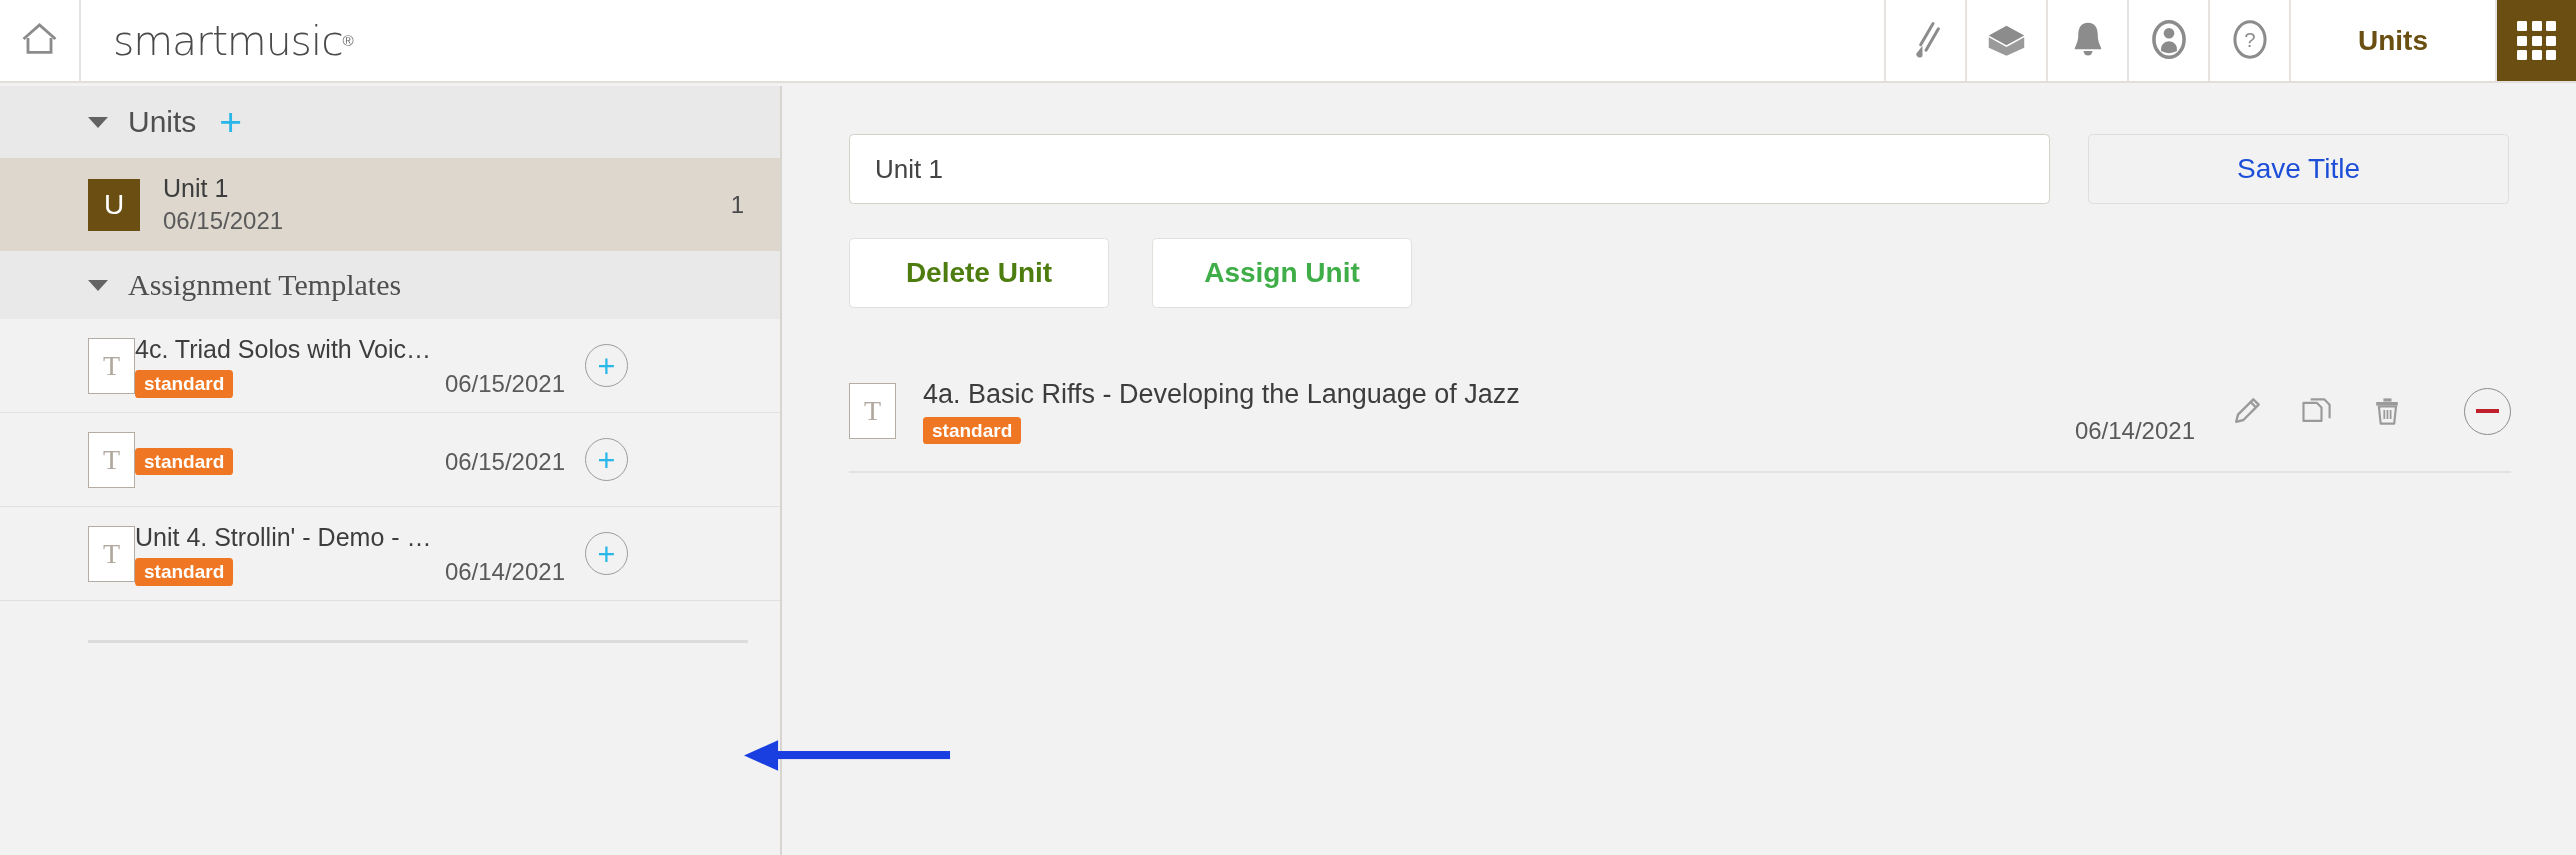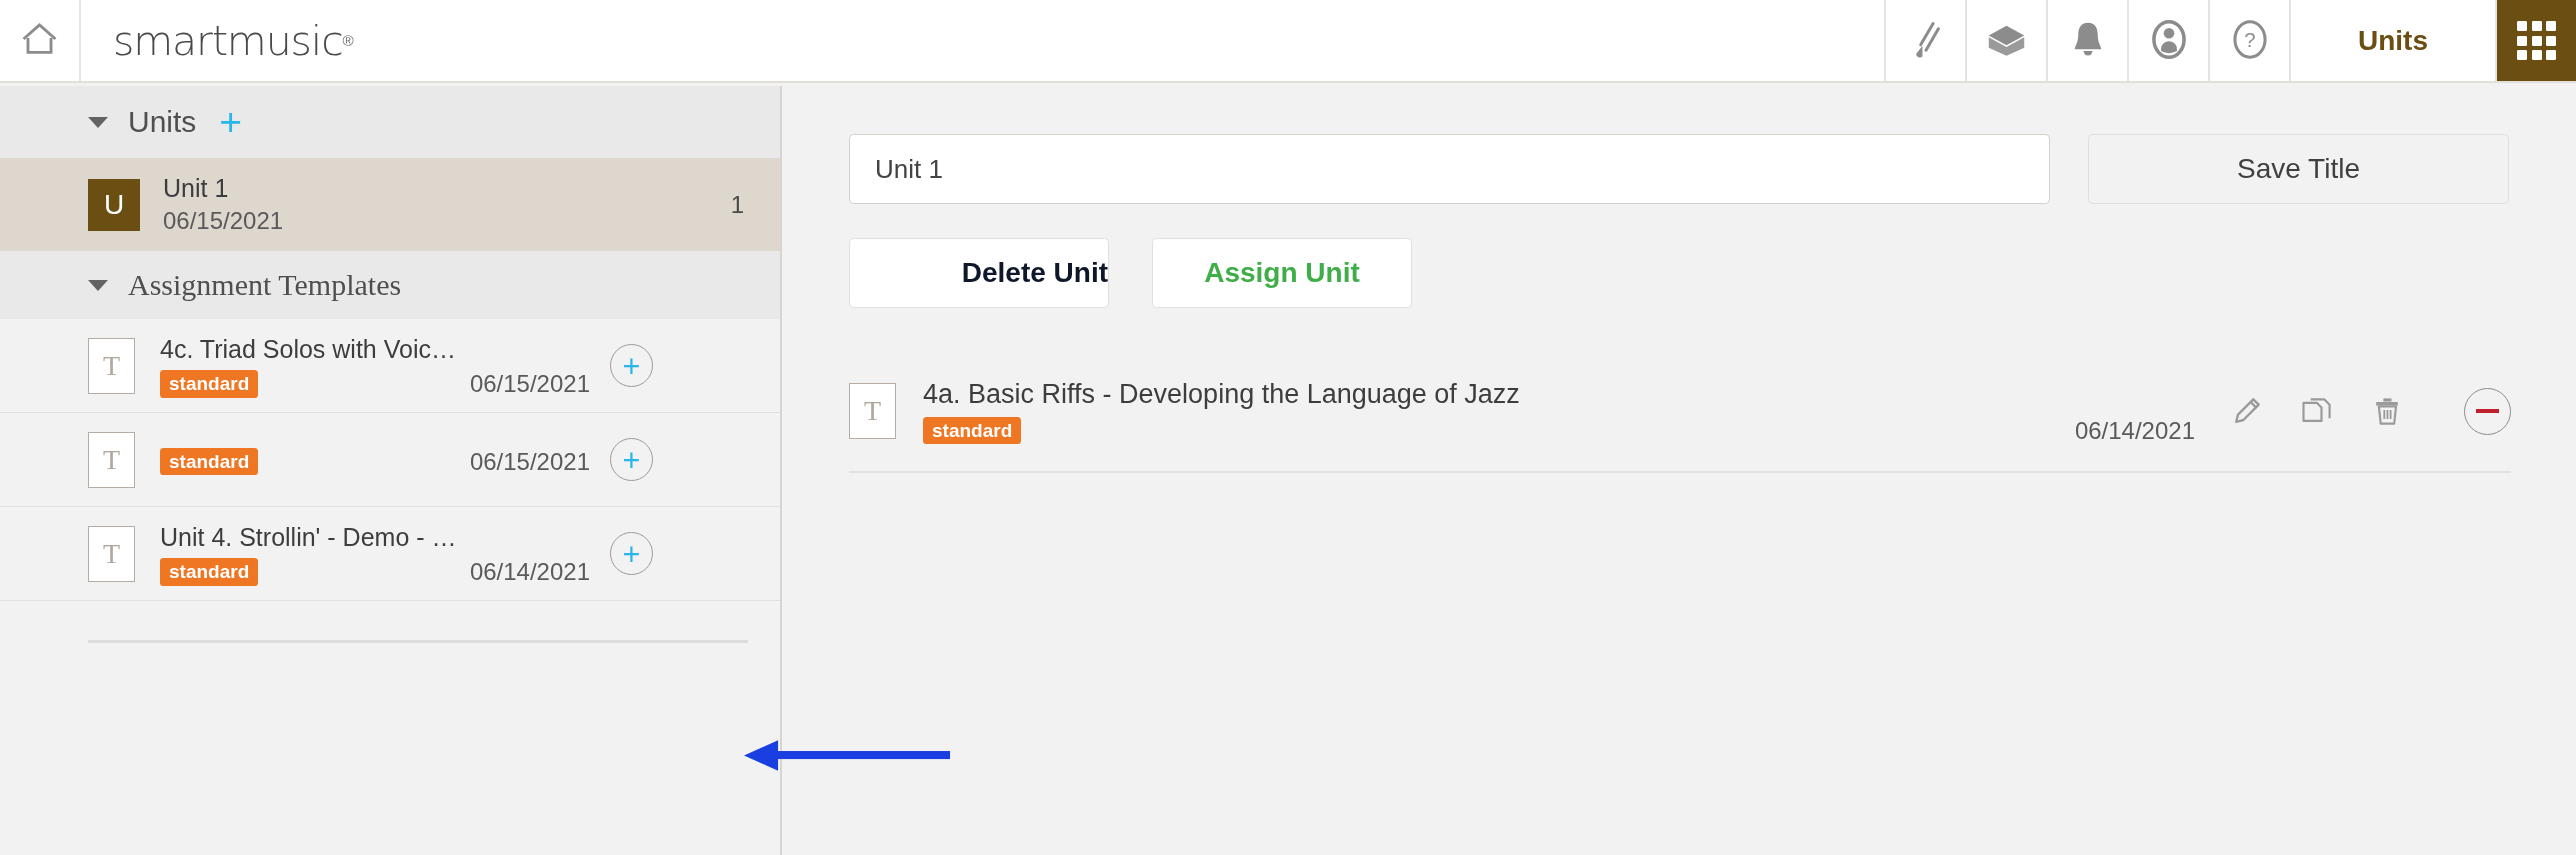--- a/index.html
+++ b/index.html
@@ -83,21 +83,21 @@
   .tmpl-row {
     height: 94px; display: flex; align-items: center;
     padding: 0 0 0 88px; border-bottom: 1.8px solid #e0e0e0; cursor: pointer;
   }
   .tmpl-row:first-of-type { border-top: 0; }
   .t-thumb {
     width: 47px; height: 56px; background: #ffffff; border: 1.8px solid #b5ada3;
     display: flex; align-items: center; justify-content: center; flex: 0 0 auto;
   }
   .t-thumb span { font-size: 28px; color: #b0a89e; font-family: "Liberation Serif", serif; }
-  .tmpl-meta { margin-left: 25px; width: 430px; }
+  .tmpl-meta { width: 430px; }
   .tmpl-title {
     font-size: 25px; color: #3d3d3d; line-height: 1.3;
     white-space: nowrap; overflow: hidden; text-overflow: ellipsis;
   }
   .tmpl-sub { display: flex; align-items: center; margin-top: 4.5px; justify-content: space-between; }
   .badge {
     background: #ef7622; color: #ffffff; font-size: 19px; font-weight: bold;
     padding: 3.6px 9px 4.5px; border-radius: 3.6px; line-height: 1;
   }
   .tmpl-date { font-size: 24px; color: #5a5a5a; margin-left: 10.8px; }
@@ -131,31 +131,31 @@
 
   .title-row { display: flex; align-items: stretch; padding: 48px 65px 0 65px; }
   .title-input {
     width: 1201px; height: 70px; background: #ffffff;
     border: 1.8px solid #d4d0ca; border-radius: 4.5px; padding: 0 25px;
     font-size: 26px; color: #444; font-family: "Liberation Sans", sans-serif;
     outline: none;
   }
   .save-title-btn {
     margin-left: 38px; width: 421px; height: 70px; background: transparent;
-    border: 1.8px solid #dedede; border-radius: 4.5px; color: #404040;
+    border: 1.8px solid #dedede; border-radius: 4.5px; color: #1d4ed8;
     font-size: 28px; font-family: "Liberation Sans", sans-serif; cursor: pointer;
   }
 
   .btn-row { display: flex; padding: 34px 65px 0 65px; }
   .flat-btn {
     width: 260px; height: 70px; background: #ffffff; border: 1.8px solid #e3e0dc;
     border-radius: 4.5px; font-size: 28px; font-weight: bold;
     font-family: "Liberation Sans", sans-serif; cursor: pointer;
   }
-  .flat-btn.delete { color: #0f172a; text-align: right; }
+  .flat-btn.delete { color: #4d7c0f; }
   .flat-btn.assign { color: #3fae48; margin-left: 43px; }
 
   .assign-list { padding: 70px 65px 0 65px; }
   .assign-row {
     display: flex; align-items: center; height: 95px;
     border-bottom: 2.7px solid #e2e2e2; padding-bottom: 27px;
   }
   .assign-meta { margin-left: 27px; flex: 1 1 auto; }
   .assign-title { font-size: 27px; color: #3d3d3d; line-height: 1.3; }
   .row-actions { display: flex; align-items: center; }

